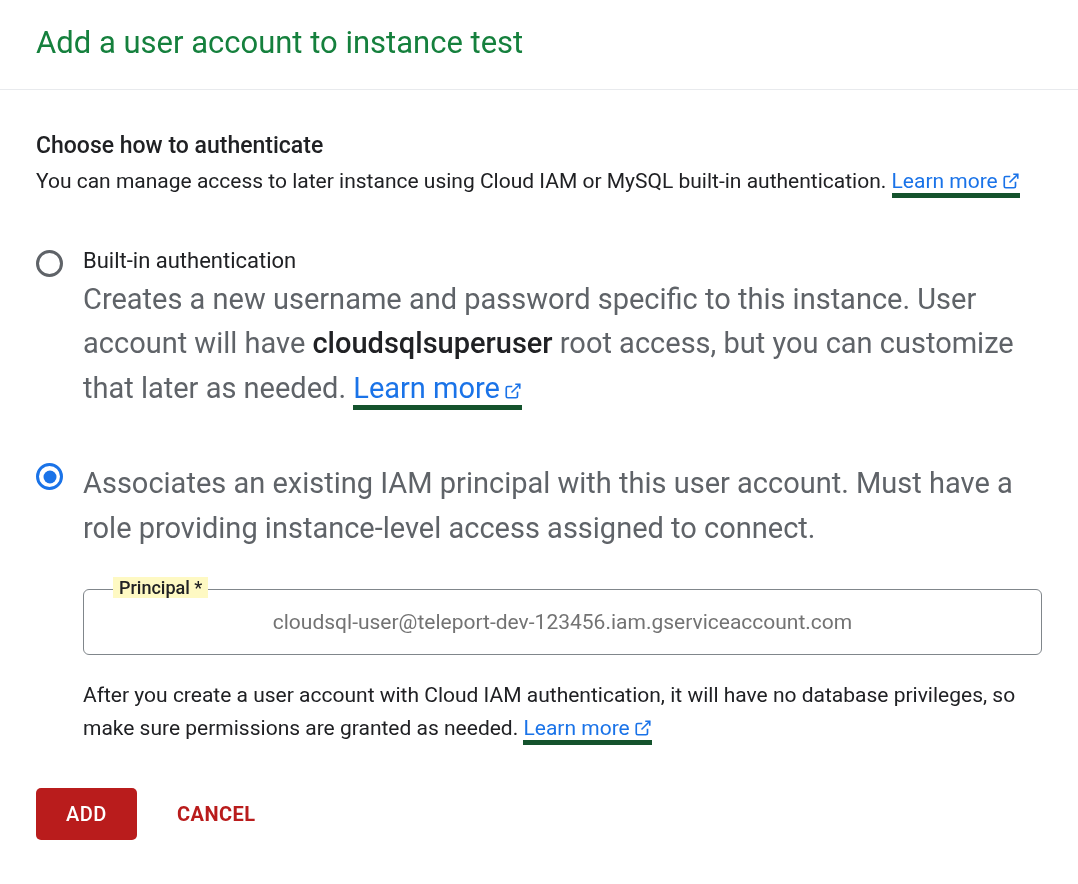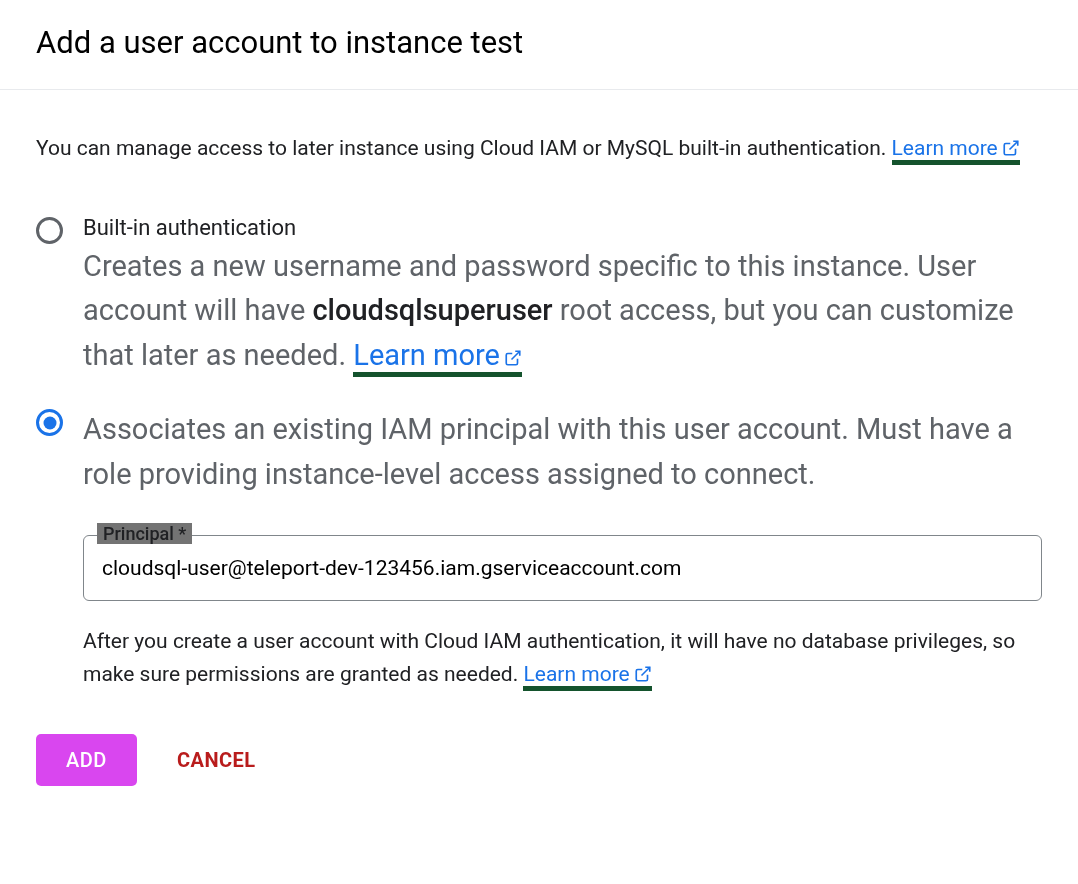--- a/index.html
+++ b/index.html
@@ -13,21 +13,21 @@
       color: #202124;
       width: 1078px;
     }
     .header {
       padding: 24px 36px 28px 36px;
       border-bottom: 1px solid #e8eaed;
     }
     .header h1 {
       font-size: 31px;
       font-weight: 400;
-      color: #000000;
+      color: #15803d;
     }
     .content {
       padding: 42px 36px 36px 36px;
     }
     .section-title {
       font-size: 23px;
       font-weight: 500;
       color: #202124;
       margin-bottom: 6px;
     }
@@ -47,21 +47,21 @@
       display: inline-block;
       vertical-align: -2px;
       margin-left: 4px;
     }
     .radio-group {
       margin-top: 48px;
     }
     .radio-option {
       display: flex;
       align-items: flex-start;
-      margin-bottom: 27px;
+      margin-bottom: 48px;
     }
     .radio-circle {
       width: 27px;
       height: 27px;
       border-radius: 50%;
       border: 3px solid #5f6368;
       flex-shrink: 0;
       margin-top: 2px;
       margin-right: 20px;
       cursor: pointer;
@@ -100,51 +100,52 @@
       color: #202124;
       font-weight: 500;
     }
     .input-wrapper {
       position: relative;
       margin-top: 38px;
     }
     .input-label {
       position: absolute;
       top: -12px;
-      left: 14px;
-      background: #737373;
+      left: 30px;
+      background: #fef9c3;
       padding: 0 6px;
       font-size: 18px;
       font-weight: 500;
       color: #202124;
     }
     .text-input {
       width: 100%;
       padding: 20px 18px;
       font-size: 21px;
       font-family: inherit;
       border: 1px solid #80868b;
       border-radius: 6px;
       outline: none;
-      color: #000000;
+      color: #737373;
+      text-align: center;
     }
     .helper-text {
       font-size: 21px;
       color: #202124;
       line-height: 1.55;
       margin-top: 24px;
     }
     .button-row {
       display: flex;
       align-items: center;
       gap: 40px;
       margin-top: 42px;
     }
     .btn-primary {
-      background: #d946ef;
+      background: #b91c1c;
       color: #fff;
       border: none;
       padding: 14px 30px;
       font-size: 20px;
       font-weight: 500;
       font-family: inherit;
       border-radius: 5px;
       cursor: pointer;
       letter-spacing: 0.5px;
     }
@@ -162,20 +163,21 @@
 </head>
 <body>
 
 <div class="header">
   <h1>Add a user account to instance test</h1>
 </div>
 
 <div class="content">
 
   <div>
+    <div class="section-title">Choose how to authenticate</div>
     <div class="section-desc">
       <span>You can manage access to later instance using Cloud IAM or MySQL built-in authentication. </span><a class="link"><span>Learn more</span><span class="ext-icon"><svg width="18" height="18" viewBox="0 0 24 24" fill="none" stroke="#1a73e8" stroke-width="2.2">
               <path d="M18 13v6a2 2 0 0 1-2 2H5a2 2 0 0 1-2-2V8a2 2 0 0 1 2-2h6"></path>
               <polyline points="15 3 21 3 21 9"></polyline>
               <line x1="10" y1="14" x2="21" y2="3"></line>
             </svg></span></a>
     </div>
   </div>
 
   <div class="radio-group">

